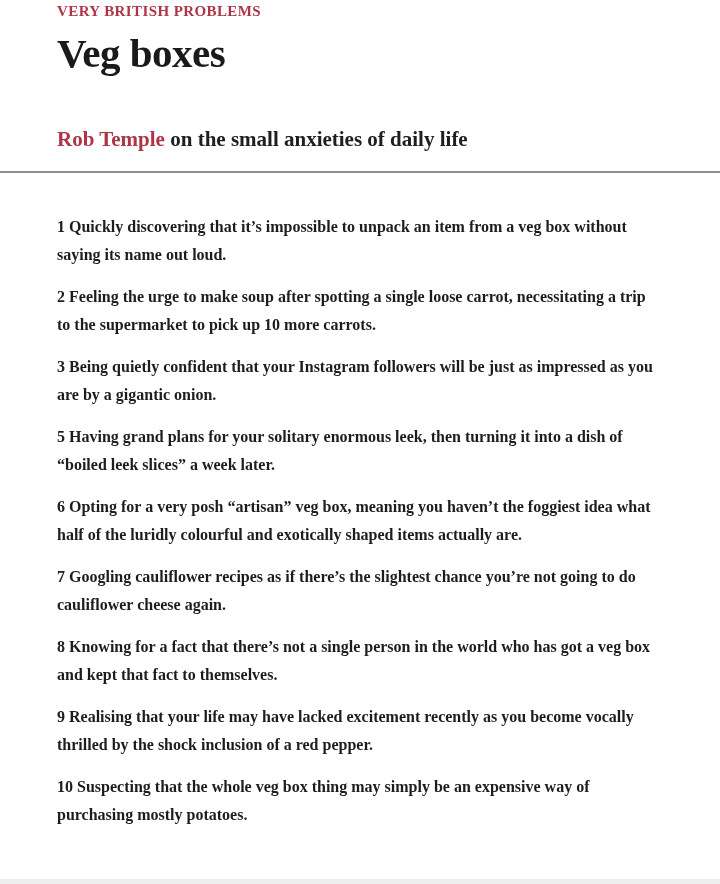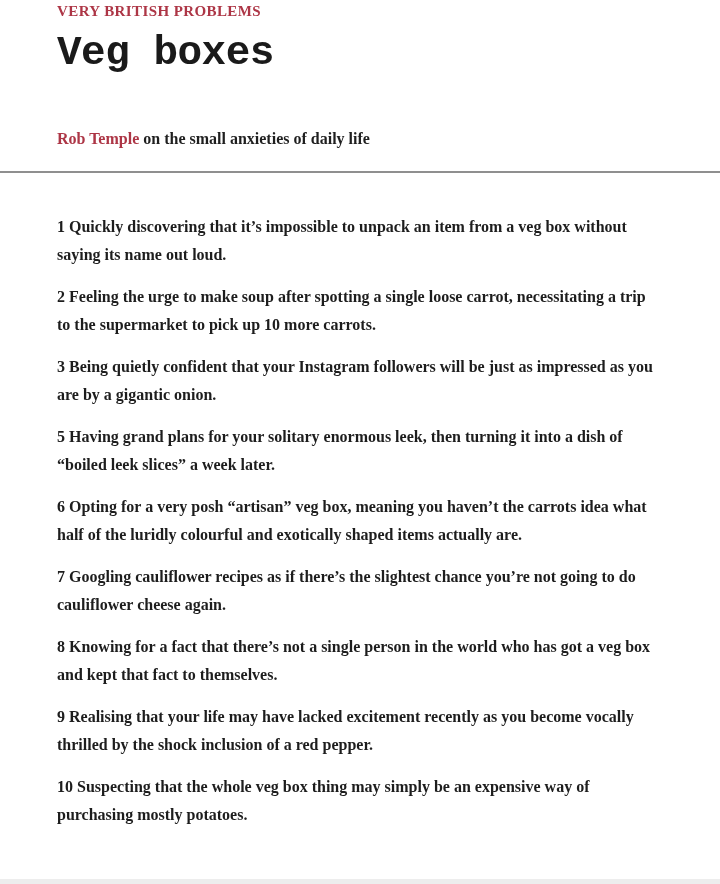--- a/index.html
+++ b/index.html
@@ -28,25 +28,25 @@
     letter-spacing: 0.4px;
     line-height: 16px;
   }
   .title {
     margin: 12px 0 0 0;
     font-size: 41px;
     line-height: 45px;
     font-weight: 700;
     letter-spacing: -0.5px;
     color: #1a1a1a;
-    font-family: Liberation Mono, monospace;
+    font-family: Liberation Serif, serif;
   }
   .standfirst {
     margin-top: 50px;
-    font-size: 16px;
+    font-size: 21px;
     line-height: 26px;
     font-weight: 600;
     color: #1f1f1f;
   }
   .standfirst .author {
     color: var(--accent-red);
     font-weight: 700;
     text-decoration: none;
     cursor: pointer;
   }
@@ -95,21 +95,21 @@
   <div class="article-list">
     <p class="item"><span class="num">1</span> <span>Quickly discovering that it’s impossible to unpack an item from a veg box without saying its name out loud.</span></p>
 
     <p class="item"><span class="num">2</span> <span>Feeling the urge to make soup after spotting a single loose carrot, necessitating a trip to the supermarket to pick up 10 more carrots.</span></p>
 
     <p class="item"><span class="num">3</span> <span>Being quietly confident that your Instagram followers will be just as impressed as you are by a gigantic onion.</span></p>
 
 
     <p class="item"><span class="num">5</span> <span>Having grand plans for your solitary enormous leek, then turning it into a dish of “boiled leek slices” a week later.</span></p>
 
-    <p class="item"><span class="num">6</span> <span>Opting for a very posh “artisan” veg box, meaning you haven’t the carrots idea what half of the luridly colourful and exotically shaped items actually are.</span></p>
+    <p class="item"><span class="num">6</span> <span>Opting for a very posh “artisan” veg box, meaning you haven’t the foggiest idea what half of the luridly colourful and exotically shaped items actually are.</span></p>
 
     <p class="item"><span class="num">7</span> <span>Googling cauliflower recipes as if there’s the slightest chance you’re not going to do cauliflower cheese again.</span></p>
 
     <p class="item"><span class="num">8</span> <span>Knowing for a fact that there’s not a single person in the world who has got a veg box and kept that fact to themselves.</span></p>
 
     <p class="item"><span class="num">9</span> <span>Realising that your life may have lacked excitement recently as you become vocally thrilled by the shock inclusion of a red pepper.</span></p>
 
     <p class="item"><span class="num">10</span> <span>Suspecting that the whole veg box thing may simply be an expensive way of purchasing mostly potatoes.</span></p>
   </div>
 

